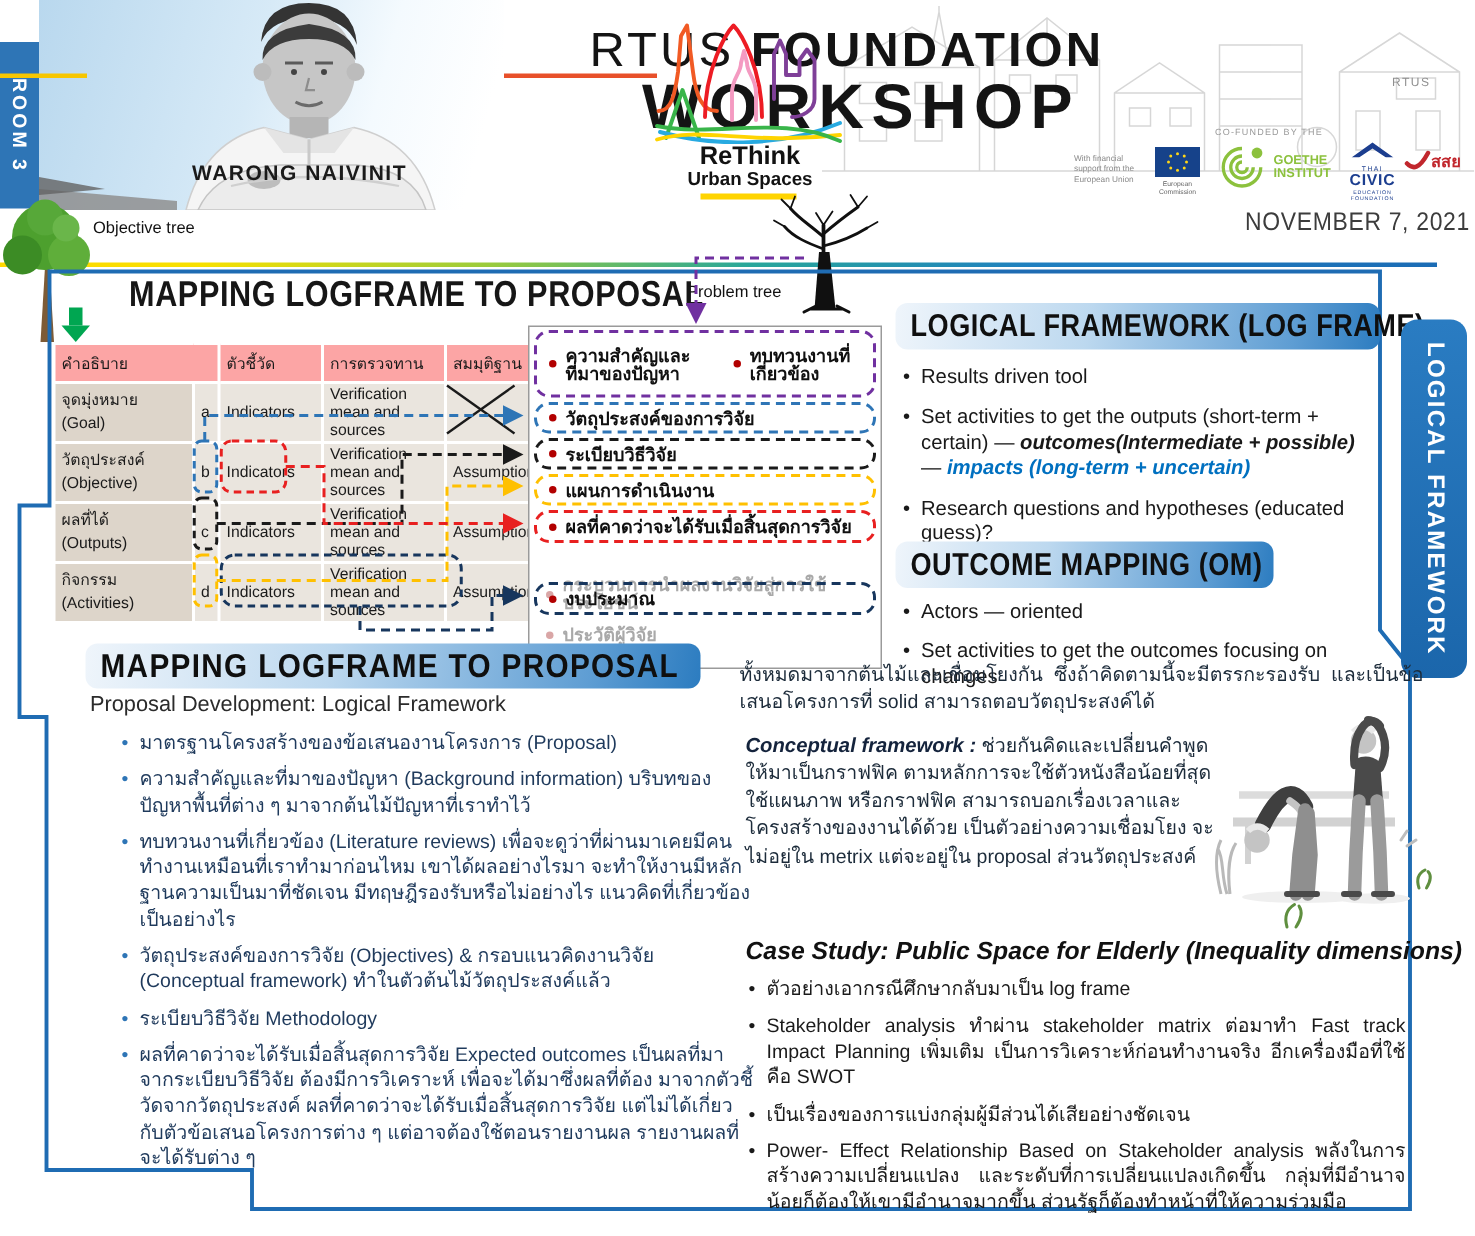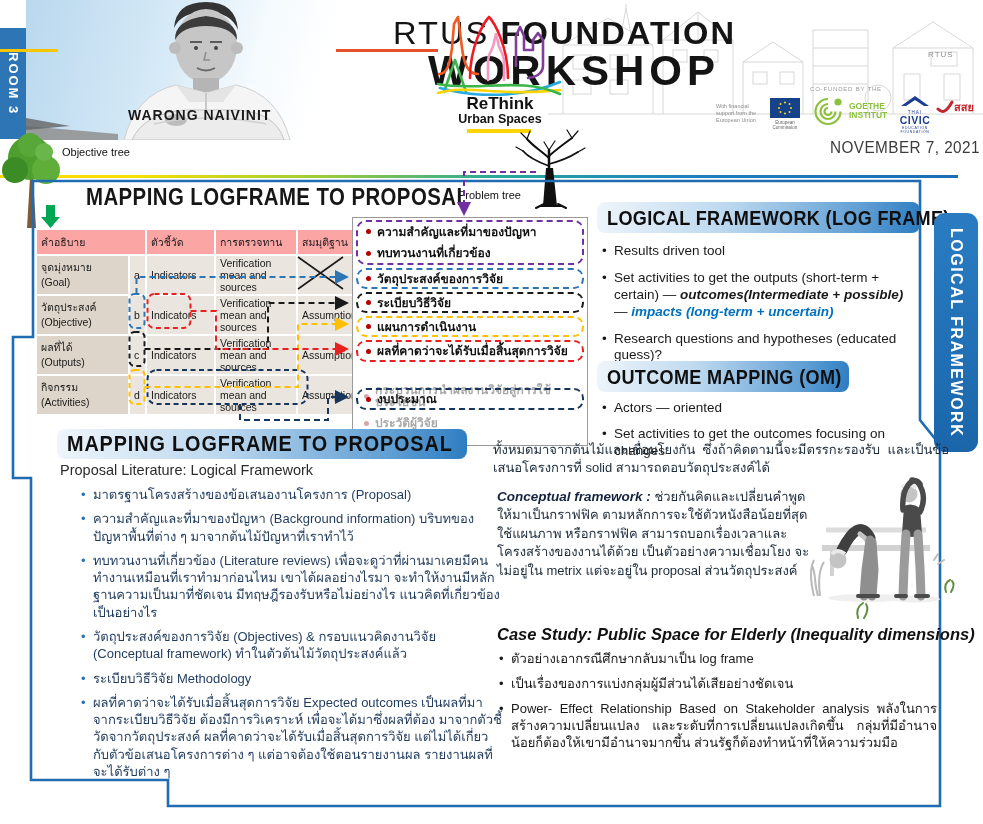--- a/index.html
+++ b/index.html
@@ -64,21 +64,21 @@
   .matrix .c-label { background:#ddd5ca; }
   .matrix .c-cell { background:#eae5de; }
   .matrix .two-line span { display:block; line-height:1.45; }
 
   
   .prop-col { position:absolute; left:352px; top:217px; width:236px; height:229px; background:#fff;
               border:1px solid #9a9a9a; z-index:5; }
   .prop-item { position:absolute; left:3px; right:3px; display:flex; align-items:center; gap:6px; padding:0 8px;
                border-radius:10px; font-size:12px; font-weight:700; color:#101010; line-height:1; }
   .pdot { width:5px; height:5px; border-radius:50%; background:#b20000; flex:0 0 auto; }
-  .p-purple { top:2px; height:45px; border:2px dashed #7030a0; flex-direction:column; align-items:stretch; justify-content:space-evenly; }
+  .p-purple { top:2px; height:45px; border:2px dashed #7030a0; align-items:stretch; justify-content:space-evenly; }
   .p-purple .pline { display:flex; align-items:center; gap:6px; }
   .p-blue   { top:50px;  height:21px; border:2px dashed #2e75b6; }
   .p-black  { top:74px;  height:21px; border:2px dashed #1a1a1a; }
   .p-yellow { top:98px;  height:21px; border:2px dashed #ffc000; }
   .p-red    { top:122px; height:22px; border:2px dashed #e82020; }
   .p-gray1  { top:150px; height:16px; color:#a9a9a9;margin-top:20px; }
   .p-navy   { top:170px; height:22px; border:2px dashed #17365d; }
   .p-gray2  { top:197px; height:16px; color:#a9a9a9; }
   .p-gray1 .pdot, .p-gray2 .pdot { background:#d9a6a6; }
 
@@ -389,33 +389,34 @@
 
   <div class="linking">ทั้งหมดมาจากต้นไม้และเชื่อมโยงกัน ซึ่งถ้าคิดตามนี้จะมีตรรกะรองรับ และเป็นข้อเสนอโครงการที่ solid สามารถตอบวัตถุประสงค์ได้</div>
 
   <div class="concept">
     <div class="bi"><span class="lead">Conceptual framework :</span><span> ช่วยกันคิดและเปลี่ยนคำพูดให้มาเป็นกราฟฟิค ตามหลักการจะใช้ตัวหนังสือน้อยที่สุด ใช้แผนภาพ หรือกราฟฟิค สามารถบอกเรื่องเวลาและโครงสร้างของงานได้ด้วย เป็นตัวอย่างความเชื่อมโยง จะไม่อยู่ใน metrix แต่จะอยู่ใน proposal ส่วนวัตถุประสงค์</span></div>
   </div>
 
   <div class="pill pill-mapping">
     <span>MAPPING LOGFRAME TO PROPOSAL</span>
   </div>
-  <div class="map-sub">Proposal Literature: Logical Framework</div>
+  <div class="map-sub">Proposal Development: Logical Framework</div>
   <div class="blist map-bullets">
     <div class="bi">มาตรฐานโครงสร้างของข้อเสนองานโครงการ (Proposal)</div>
     <div class="bi">ความสำคัญและที่มาของปัญหา (Background information) บริบทของปัญหาพื้นที่ต่าง ๆ มาจากต้นไม้ปัญหาที่เราทำไว้</div>
     <div class="bi">ทบทวนงานที่เกี่ยวข้อง (Literature reviews) เพื่อจะดูว่าที่ผ่านมาเคยมีคนทำงานเหมือนที่เราทำมาก่อนไหม เขาได้ผลอย่างไรมา จะทำให้งานมีหลักฐานความเป็นมาที่ชัดเจน มีทฤษฎีรองรับหรือไม่อย่างไร แนวคิดที่เกี่ยวข้องเป็นอย่างไร</div>
     <div class="bi">วัตถุประสงค์ของการวิจัย (Objectives) &amp; กรอบแนวคิดงานวิจัย (Conceptual framework) ทำในตัวต้นไม้วัตถุประสงค์แล้ว</div>
     <div class="bi">ระเบียบวิธีวิจัย Methodology</div>
     <div class="bi">ผลที่คาดว่าจะได้รับเมื่อสิ้นสุดการวิจัย Expected outcomes เป็นผลที่มาจากระเบียบวิธีวิจัย ต้องมีการวิเคราะห์ เพื่อจะได้มาซึ่งผลที่ต้อง มาจากตัวชี้วัดจากวัตถุประสงค์ ผลที่คาดว่าจะได้รับเมื่อสิ้นสุดการวิจัย แต่ไม่ได้เกี่ยวกับตัวข้อเสนอโครงการต่าง ๆ แต่อาจต้องใช้ตอนรายงานผล รายงานผลที่จะได้รับต่าง ๆ</div>
   </div>
 
   <div class="case-title">Case Study: Public Space for Elderly (Inequality dimensions)</div>
   <div class="blist case-bullets">
     <div class="bi">ตัวอย่างเอากรณีศึกษากลับมาเป็น log frame</div>
+    <div class="bi">Stakeholder analysis ทำผ่าน stakeholder matrix ต่อมาทำ Fast track Impact Planning เพิ่มเติม เป็นการวิเคราะห์ก่อนทำงานจริง อีกเครื่องมือที่ใช้คือ SWOT</div>
     <div class="bi">เป็นเรื่องของการแบ่งกลุ่มผู้มีส่วนได้เสียอย่างชัดเจน</div>
     <div class="bi">Power- Effect Relationship Based on Stakeholder analysis พลังในการสร้างความเปลี่ยนแปลง และระดับที่การเปลี่ยนแปลงเกิดขึ้น กลุ่มที่มีอำนาจน้อยก็ต้องให้เขามีอำนาจมากขึ้น ส่วนรัฐก็ต้องทำหน้าที่ให้ความร่วมมือ</div>
   </div>
 
   <svg class="overlay" width="983" height="824" viewBox="0 0 983 824">
     <defs>
       <marker id="ar-blue" markerWidth="7" markerHeight="7" refX="5" refY="3.5" orient="auto">
           <path d="M0,0 L7,3.5 L0,7 Z" fill="#2e75b6"></path>
         </marker>
       <marker id="ar-black" markerWidth="7" markerHeight="7" refX="5" refY="3.5" orient="auto">

